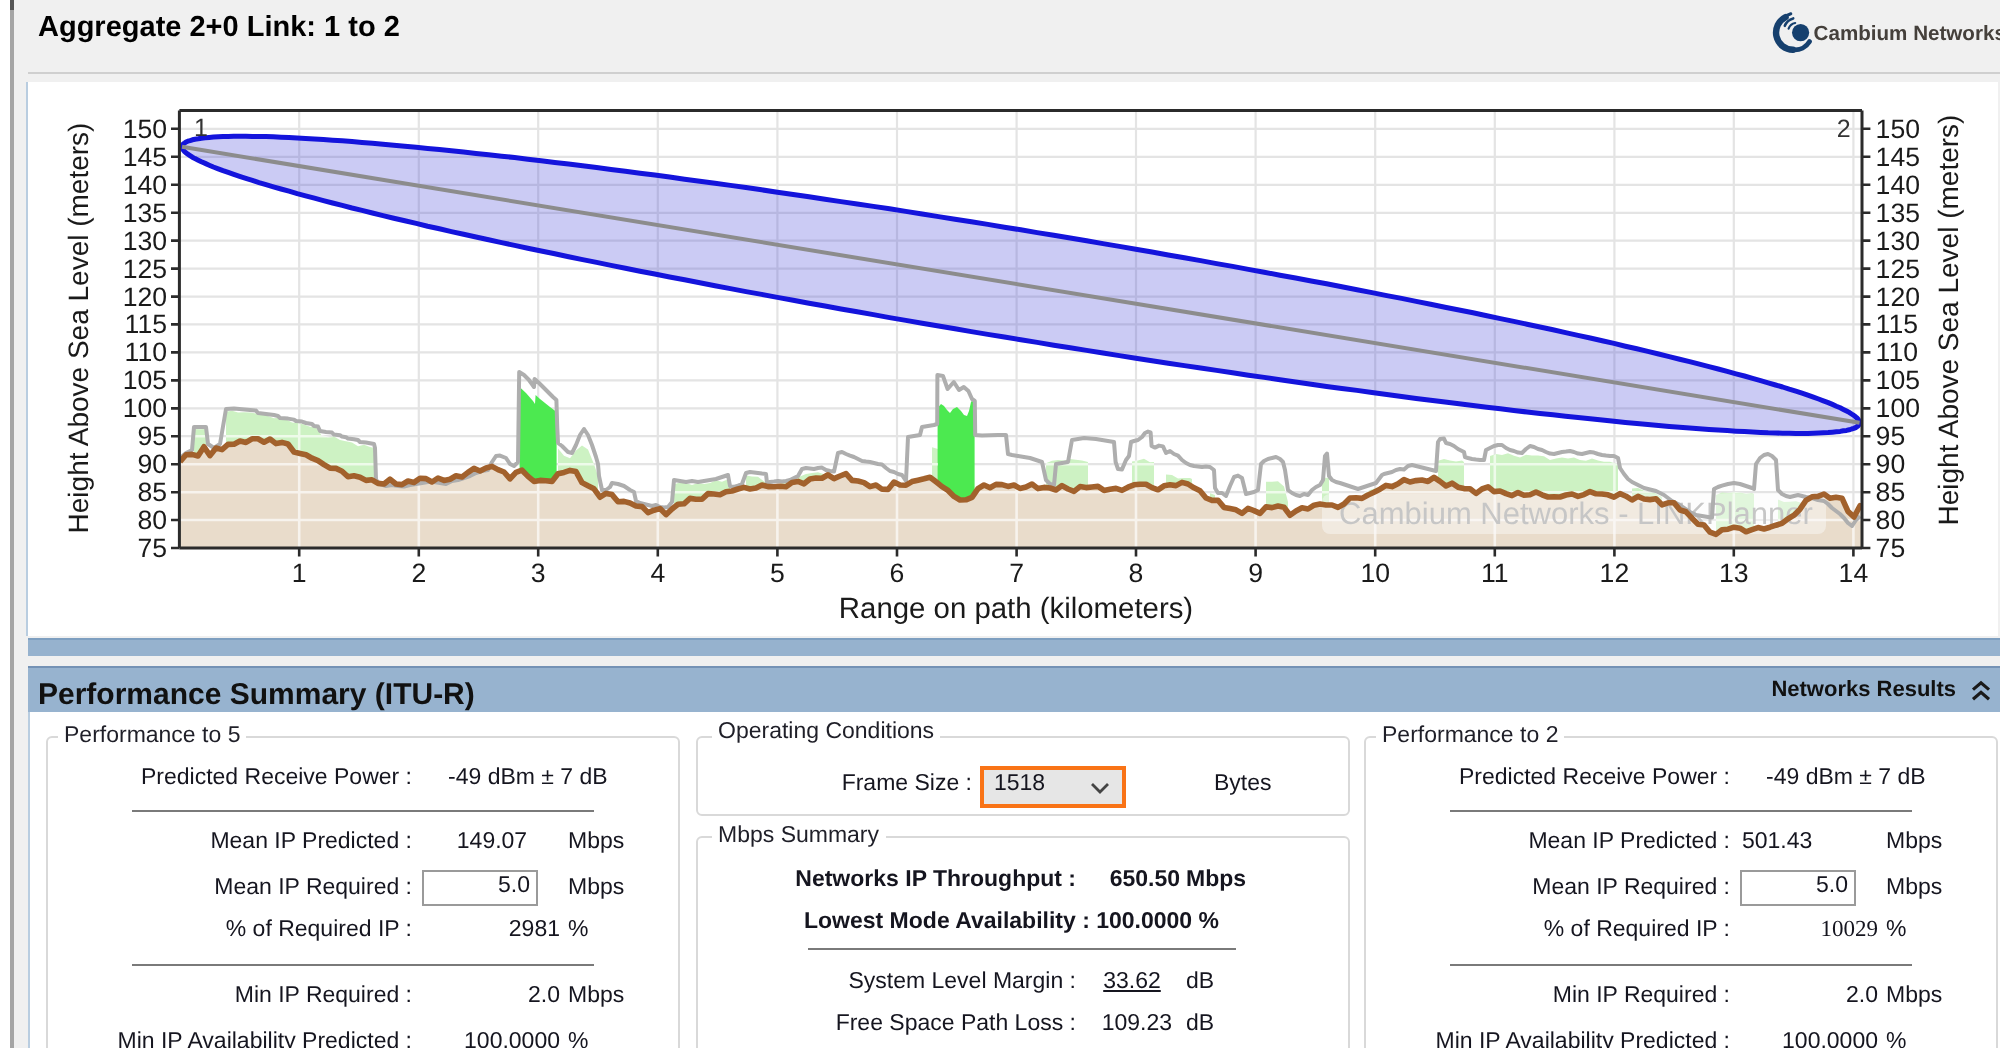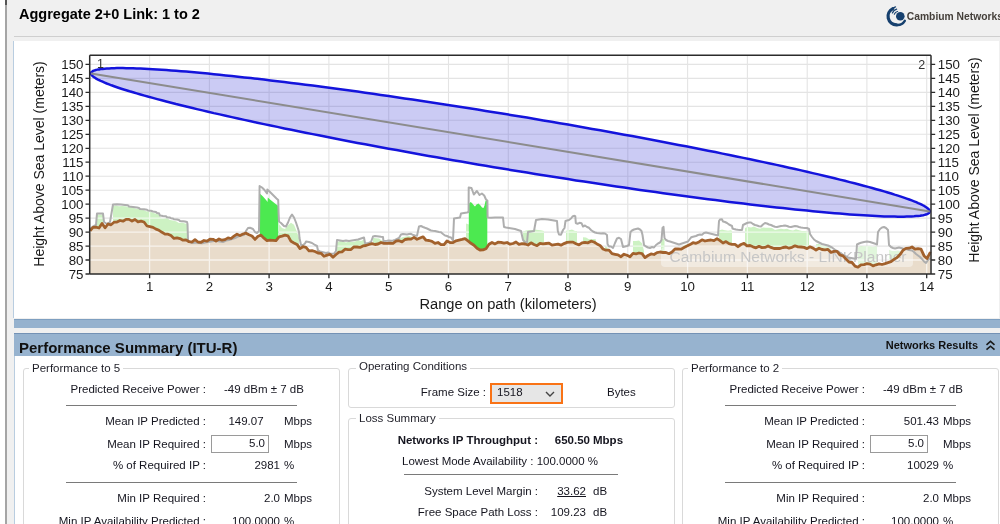--- a/index.html
+++ b/index.html
@@ -165,46 +165,46 @@
 <div style="position:absolute;left:284px;top:492px;">Mbps</div>
 <div style="position:absolute;left:40px;top:515px;width:166px;text-align:right;">Min IP Availability Predicted :</div>
 <div style="position:absolute;left:212px;top:515px;width:68px;text-align:right;">100.0000</div>
 <div style="position:absolute;left:284px;top:515px;">%</div>
 <div class="fs" style="left:682px;top:368px;width:315px;height:200px;"></div>
 <div class="leg" style="left:688px;top:362px;">Performance to 2</div>
 <div style="position:absolute;left:635px;top:383px;width:230px;text-align:right;">Predicted Receive Power :</div>
 <div style="position:absolute;left:883px;top:383px;">-49 dBm ± 7 dB</div>
 <div class="sep" style="left:725px;top:405px;width:231px;"></div>
 <div style="position:absolute;left:699px;top:415px;width:166px;text-align:right;">Mean IP Predicted :</div>
-<div style="position:absolute;left:871px;top:415px;width:68px;text-align:right;">501.43</div>
+<div style="position:absolute;left:871px;top:415px;width:68px;">501.43</div>
 <div style="position:absolute;left:943px;top:415px;">Mbps</div>
 <div style="position:absolute;left:699px;top:438px;width:166px;text-align:right;">Mean IP Required :</div>
 <div class="inp" style="left:870px;top:435px;">5.0</div>
 <div style="position:absolute;left:943px;top:438px;">Mbps</div>
 <div style="position:absolute;left:699px;top:459px;width:166px;text-align:right;">% of Required IP :</div>
-<div style="position:absolute;left:871px;top:459px;width:68px;text-align:right;">10029</div>
+<div style="position:absolute;left:871px;top:459px;width:68px;text-align:right;font-family:Liberation Serif, serif;">10029</div>
 <div style="position:absolute;left:943px;top:459px;">%</div>
 <div class="sep" style="left:725px;top:482px;width:231px;"></div>
 <div style="position:absolute;left:699px;top:492px;width:166px;text-align:right;">Min IP Required :</div>
 <div style="position:absolute;left:871px;top:492px;width:68px;text-align:right;">2.0</div>
 <div style="position:absolute;left:943px;top:492px;">Mbps</div>
 <div style="position:absolute;left:699px;top:515px;width:166px;text-align:right;">Min IP Availability Predicted :</div>
 <div style="position:absolute;left:871px;top:515px;width:68px;text-align:right;">100.0000</div>
 <div style="position:absolute;left:943px;top:515px;">%</div>
 <div class="fs" style="left:348px;top:368px;width:325px;height:38px;"></div>
 <div class="leg" style="left:356px;top:360px;">Operating Conditions</div>
 <div style="position:absolute;left:389px;top:386px;width:97px;text-align:right;">Frame Size :</div>
 <div class="combo" style="left:490px;top:383px;">1518<svg width="10" height="6" style="position:absolute;right:6px;top:6px;" viewBox="0 0 10 6">
       <path d="M1 1 L5 5 L9 1" stroke="#444" stroke-width="1.4" fill="none"></path>
     </svg></div>
 <div style="position:absolute;left:567px;top:386px;margin-left:40px;">Bytes</div>
 <div class="fs" style="left:348px;top:418px;width:325px;height:150px;"></div>
-<div class="leg" style="left:356px;top:412px;">Loss Summary</div>
+<div class="leg" style="left:356px;top:412px;">Mbps Summary</div>
 <div style="position:absolute;left:375px;top:434px;width:163px;text-align:right;font-weight:bold;">Networks IP Throughput :</div>
 <div style="position:absolute;left:546px;top:434px;width:44px;text-align:right;font-weight:bold;">650.50</div>
 <div style="position:absolute;left:593px;top:434px;font-weight:bold;">Mbps</div>
-<div style="position:absolute;left:402px;top:455px;font-weight:normal;">Lowest Mode Availability : 100.0000 %</div>
+<div style="position:absolute;left:402px;top:455px;font-weight:bold;">Lowest Mode Availability : 100.0000 %</div>
 <div class="sep" style="left:404px;top:474px;width:214px;"></div>
 <div style="position:absolute;left:375px;top:485px;width:163px;text-align:right;">System Level Margin :</div>
-<div style="position:absolute;left:546px;top:485px;width:40px;text-align:right;text-decoration:underline;">33.62</div>
+<div style="position:absolute;left:546px;top:485px;width:40px;text-align:center;text-decoration:underline;">33.62</div>
 <div style="position:absolute;left:593px;top:485px;">dB</div>
 <div style="position:absolute;left:375px;top:506px;width:163px;text-align:right;">Free Space Path Loss :</div>
 <div style="position:absolute;left:546px;top:506px;width:40px;text-align:right;">109.23</div>
 <div style="position:absolute;left:593px;top:506px;">dB</div>
 </body></html>

